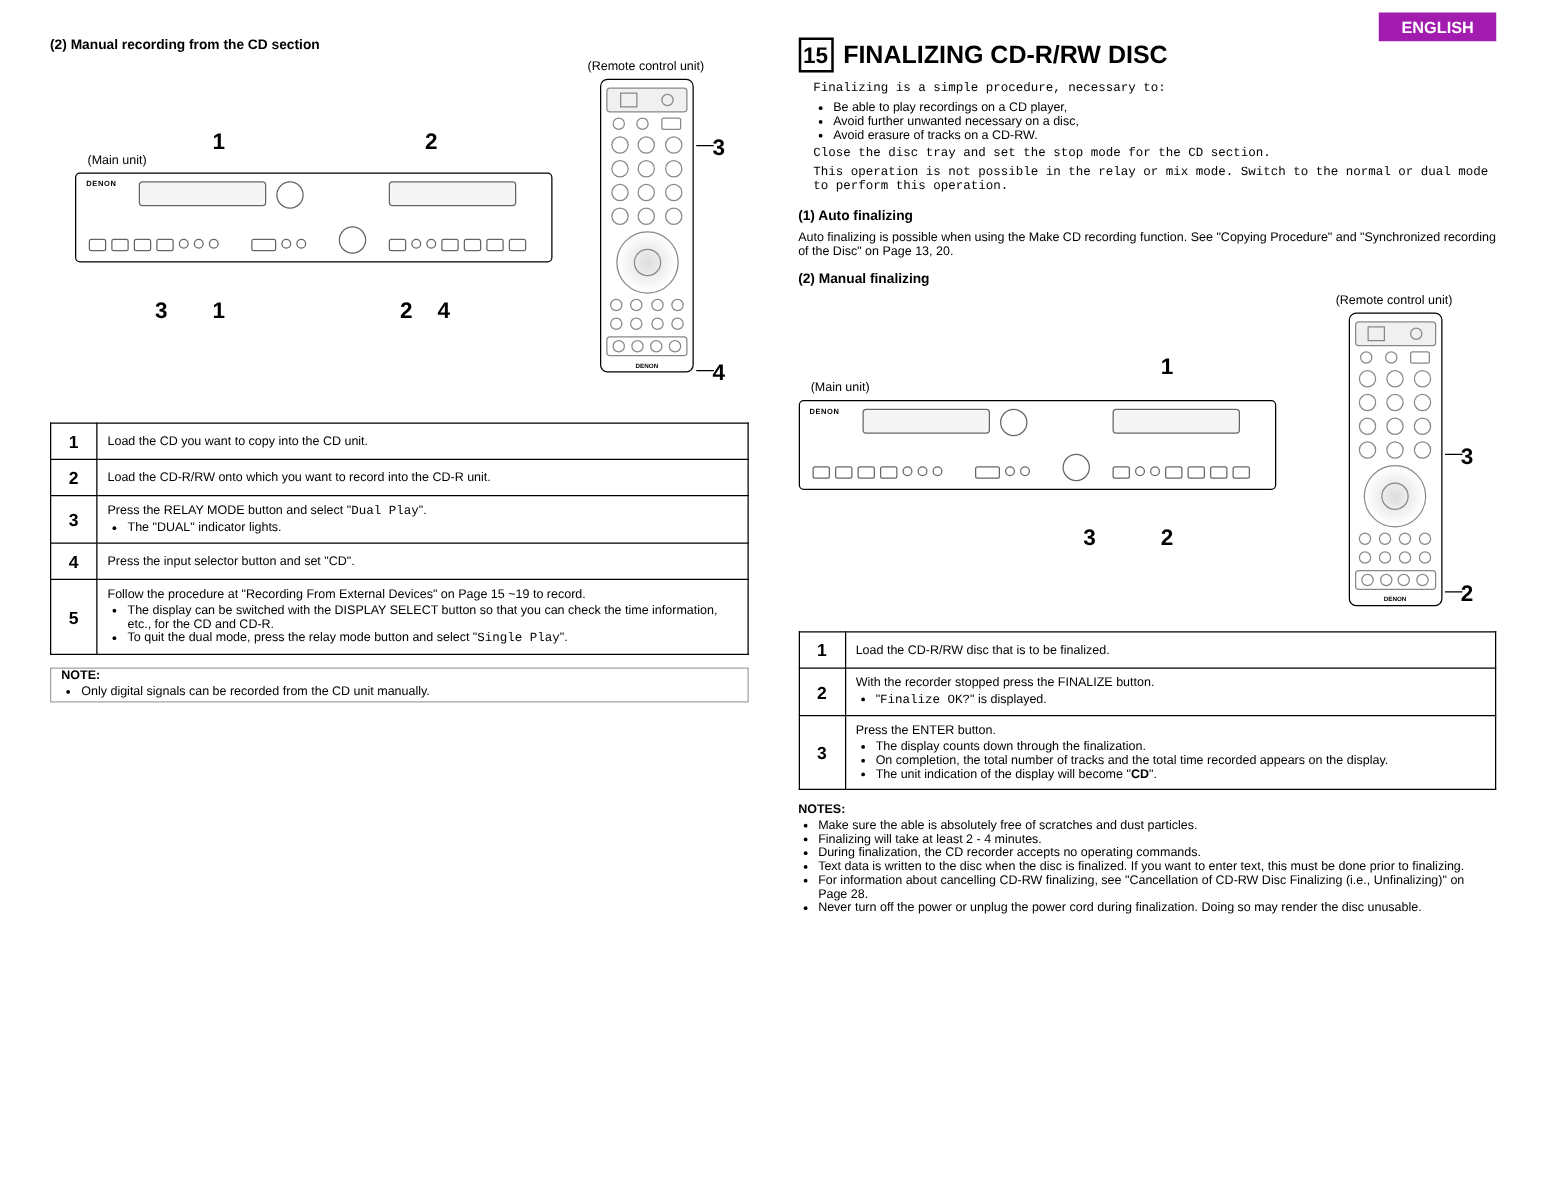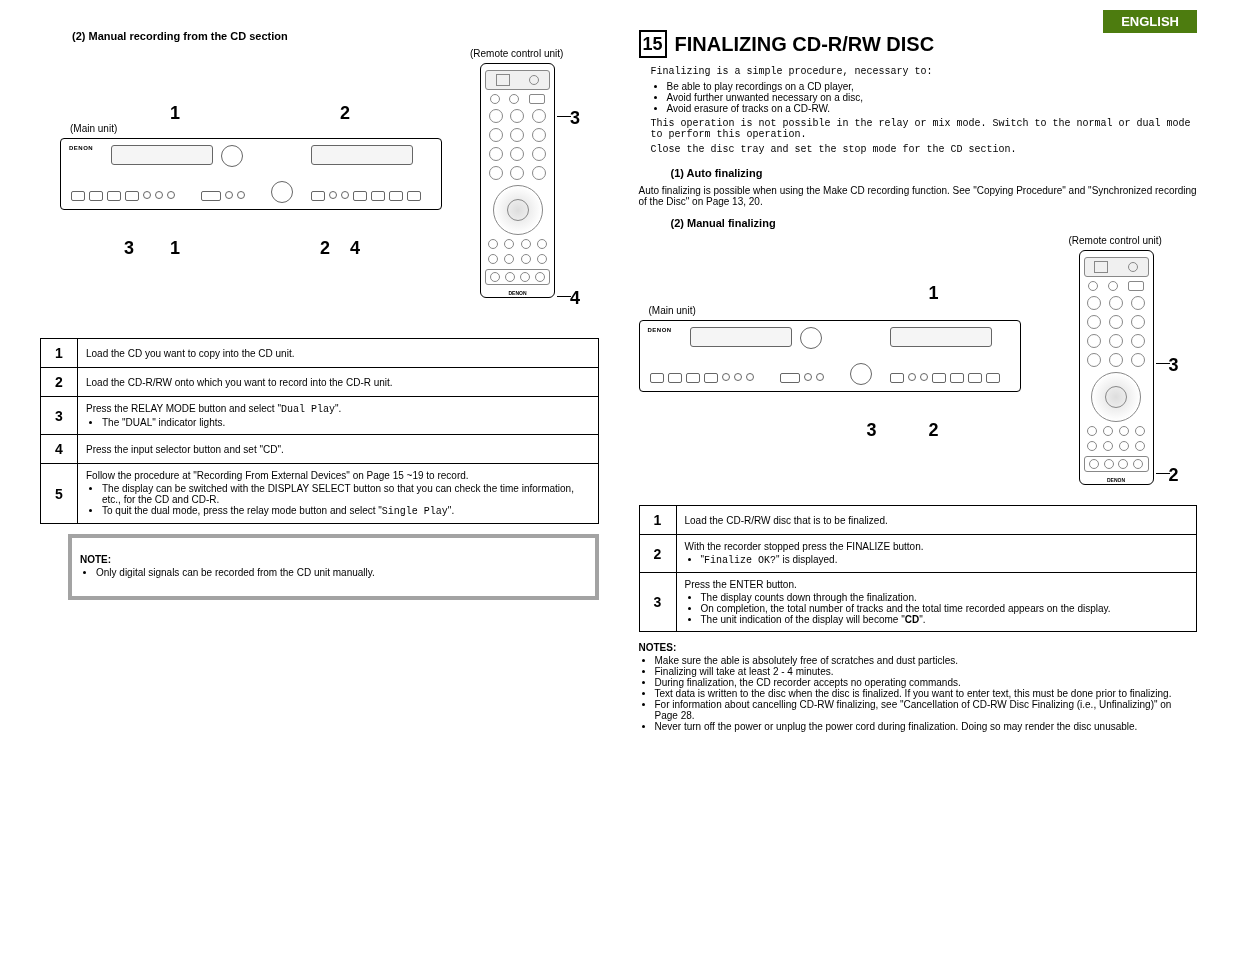--- a/index.html
+++ b/index.html
@@ -17,31 +17,30 @@
     gap: 40px;
   }
   .col {
     flex: 1;
     min-width: 0;
   }
   .lang-tab {
     position: absolute;
     right: 40px;
     top: 10px;
-    background: #4d7c0f;
+    background: #a21caf;
     color: #fff;
     font-weight: bold;
     padding: 4px 18px;
     font-size: 13px;
   }
   .section-subtitle {
     font-weight: bold;
     font-size: 11px;
     margin-bottom: 6px;
-    margin-left: 32px;
   }
   .diagram-area {
     position: relative;
     height: 280px;
   }
   .remote-label, .main-label {
     font-size: 10px;
     position: absolute;
   }
   .main-unit {
@@ -186,24 +185,23 @@
     width: 20px;
     text-align: center;
     font-weight: bold;
     font-size: 14px;
   }
   .steps-table ul {
     margin: 2px 0 0 0;
     padding-left: 16px;
   }
   .note-box {
-    border: 4px solid #a3a3a3;
-    padding: 16px 8px;
+    border: 1px solid #a3a3a3;
+    padding: 0 8px;
     margin-top: 10px;
-    margin-left: 28px;
   }
   .note-box .title {
     font-weight: bold;
   }
   .note-box ul, .notes-block ul, .intro ul {
     margin: 2px 0;
     padding-left: 16px;
   }
   .sec-heading {
     display: flex;
@@ -404,22 +402,22 @@
       <div class="sec-title">FINALIZING CD-R/RW DISC</div>
     </div>
 
     <div class="intro indent">
       <p>Finalizing is a simple procedure, necessary to:</p>
       <ul>
         <li>Be able to play recordings on a CD player,</li>
         <li>Avoid further unwanted necessary on a disc,</li>
         <li>Avoid erasure of tracks on a CD-RW.</li>
       </ul>
+      <p>Close the disc tray and set the stop mode for the CD section.</p>
       <p>This operation is not possible in the relay or mix mode.  Switch to the normal or dual mode to perform this operation.</p>
-      <p>Close the disc tray and set the stop mode for the CD section.</p>
     </div>
 
     <div class="section-subtitle" style="margin-top:12px;">(1) Auto finalizing</div>
     <p class="indent" style="margin:2px 0 10px 0;">Auto finalizing is possible when using the Make CD recording function. See "Copying Procedure" and "Synchronized recording of the Disc" on Page 13, 20.</p>
 
     <div class="section-subtitle">(2) Manual finalizing</div>
 
     <div class="diagram-area" style="height:260px;">
       <span class="remote-label" style="left:430px; top:0;">(Remote control unit)</span>
       <span class="main-label" style="left:10px; top:70px;">(Main unit)</span>

